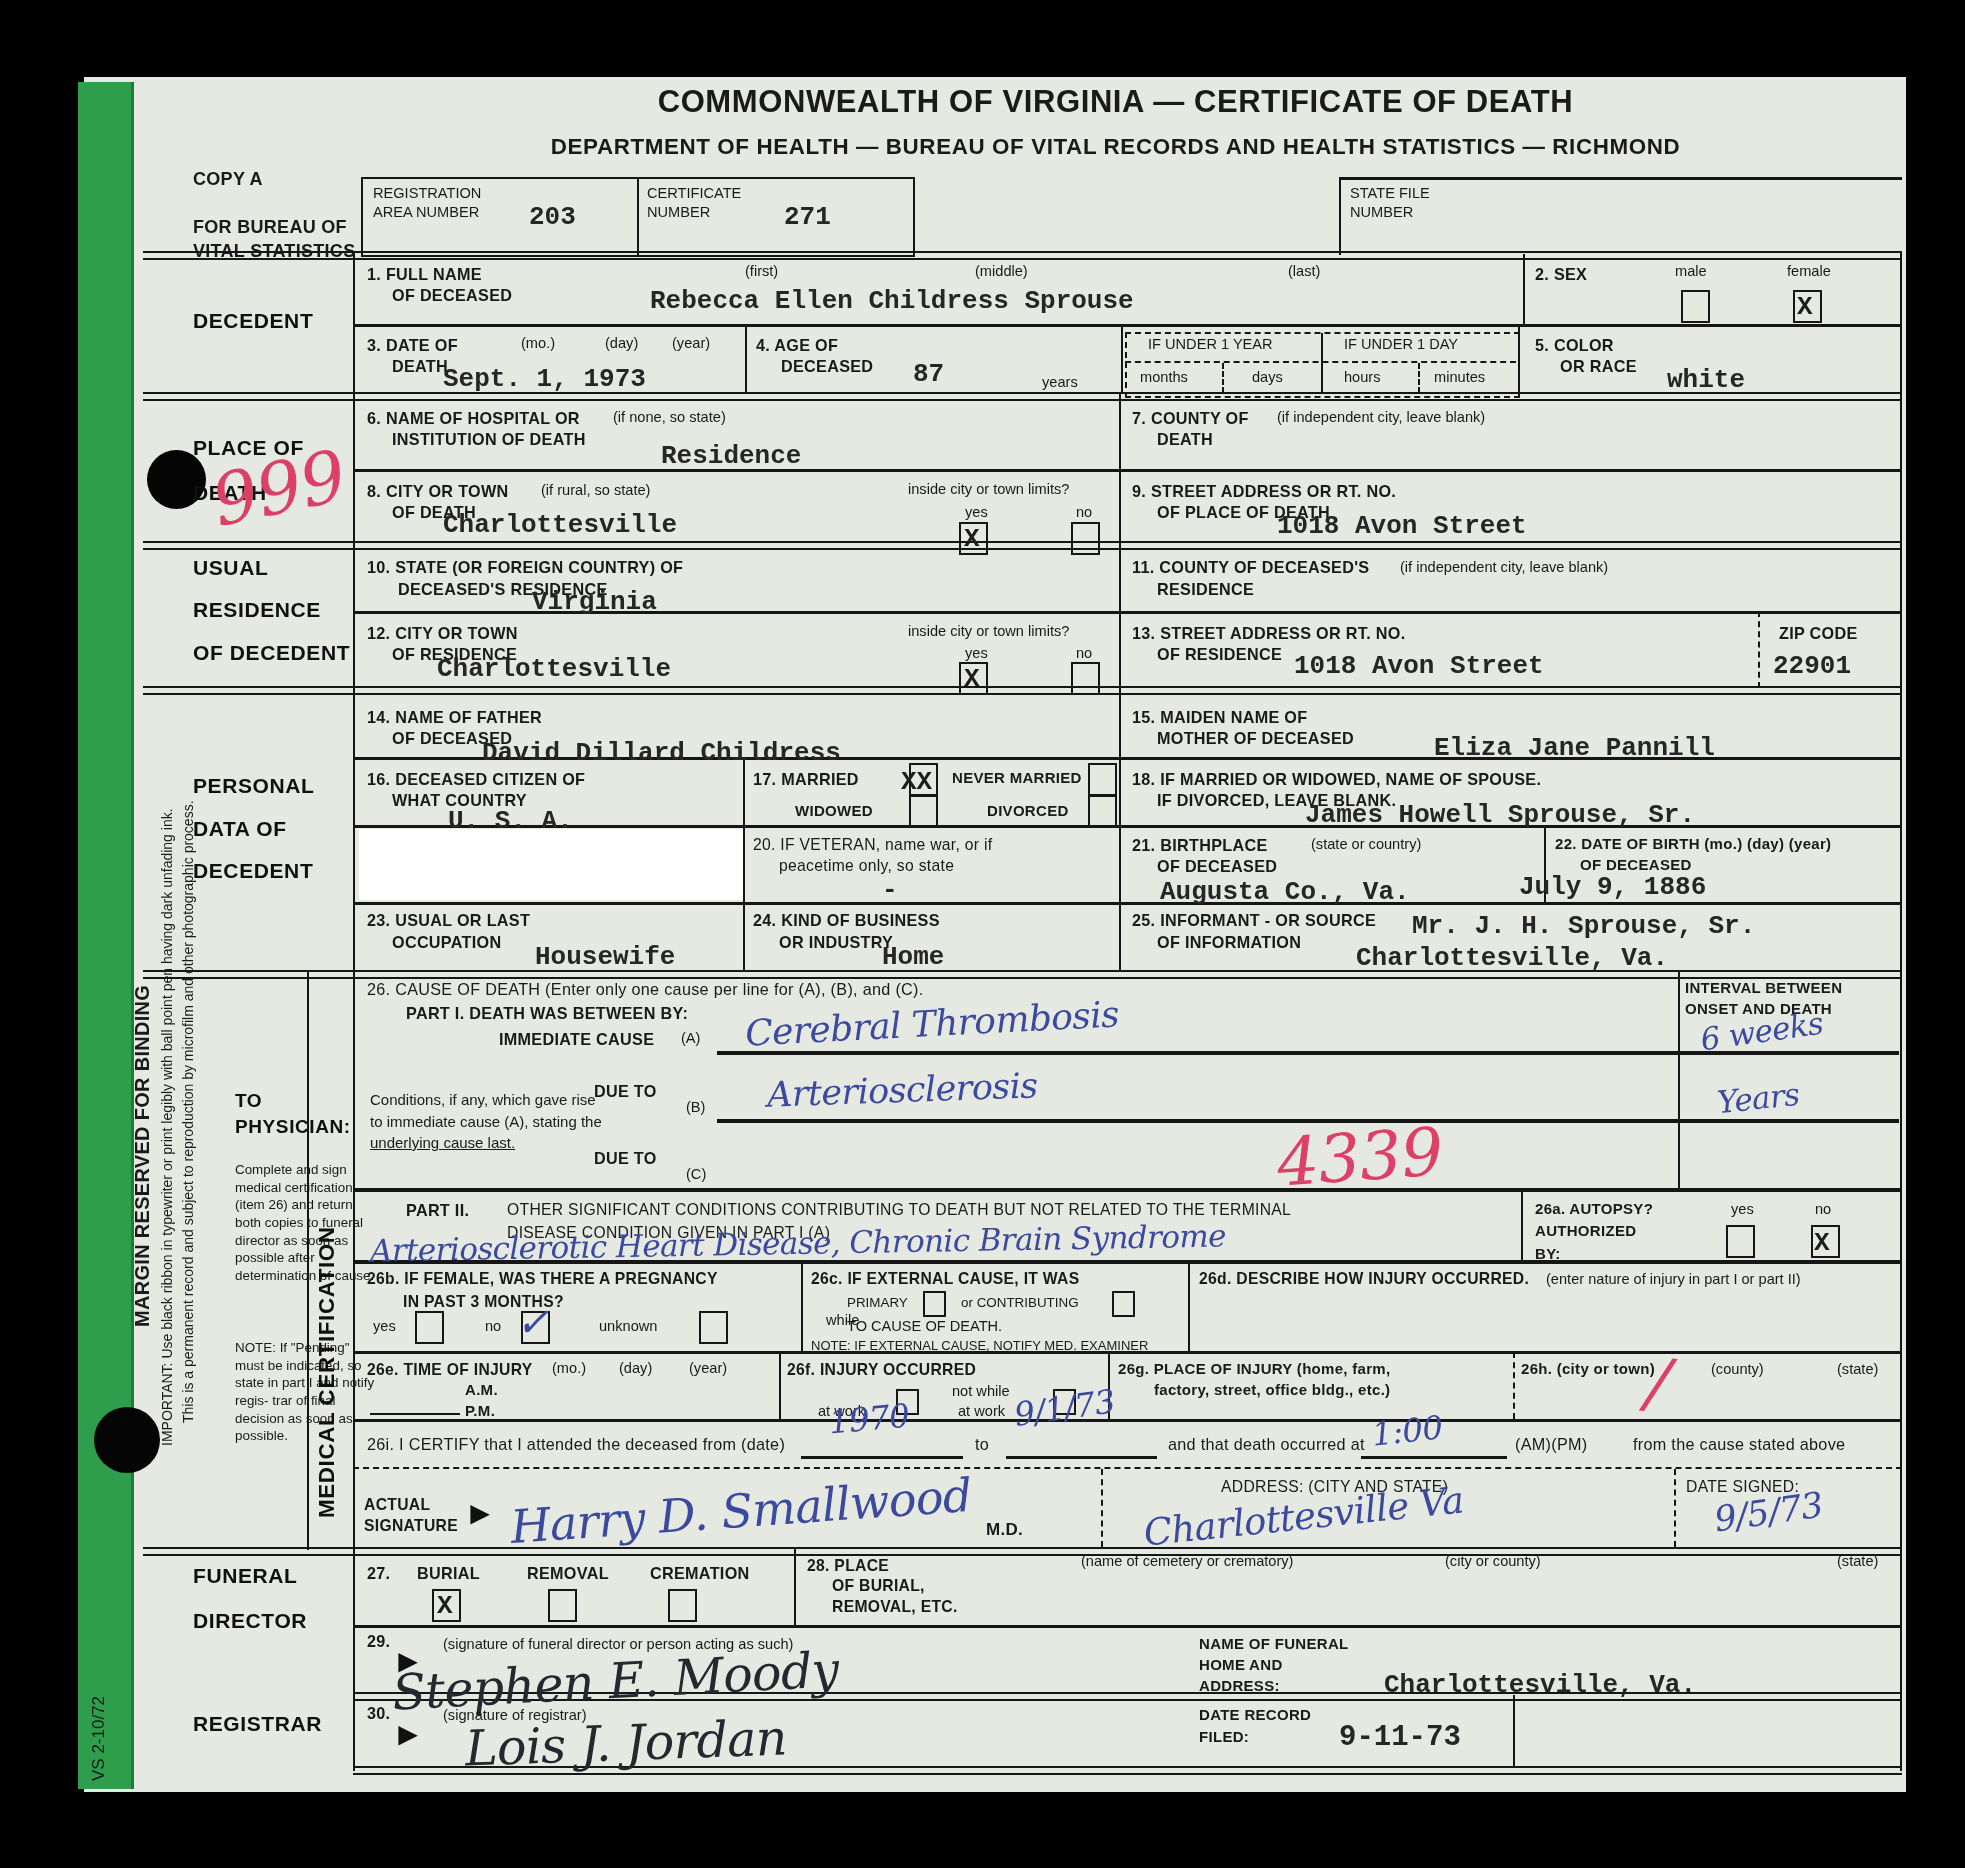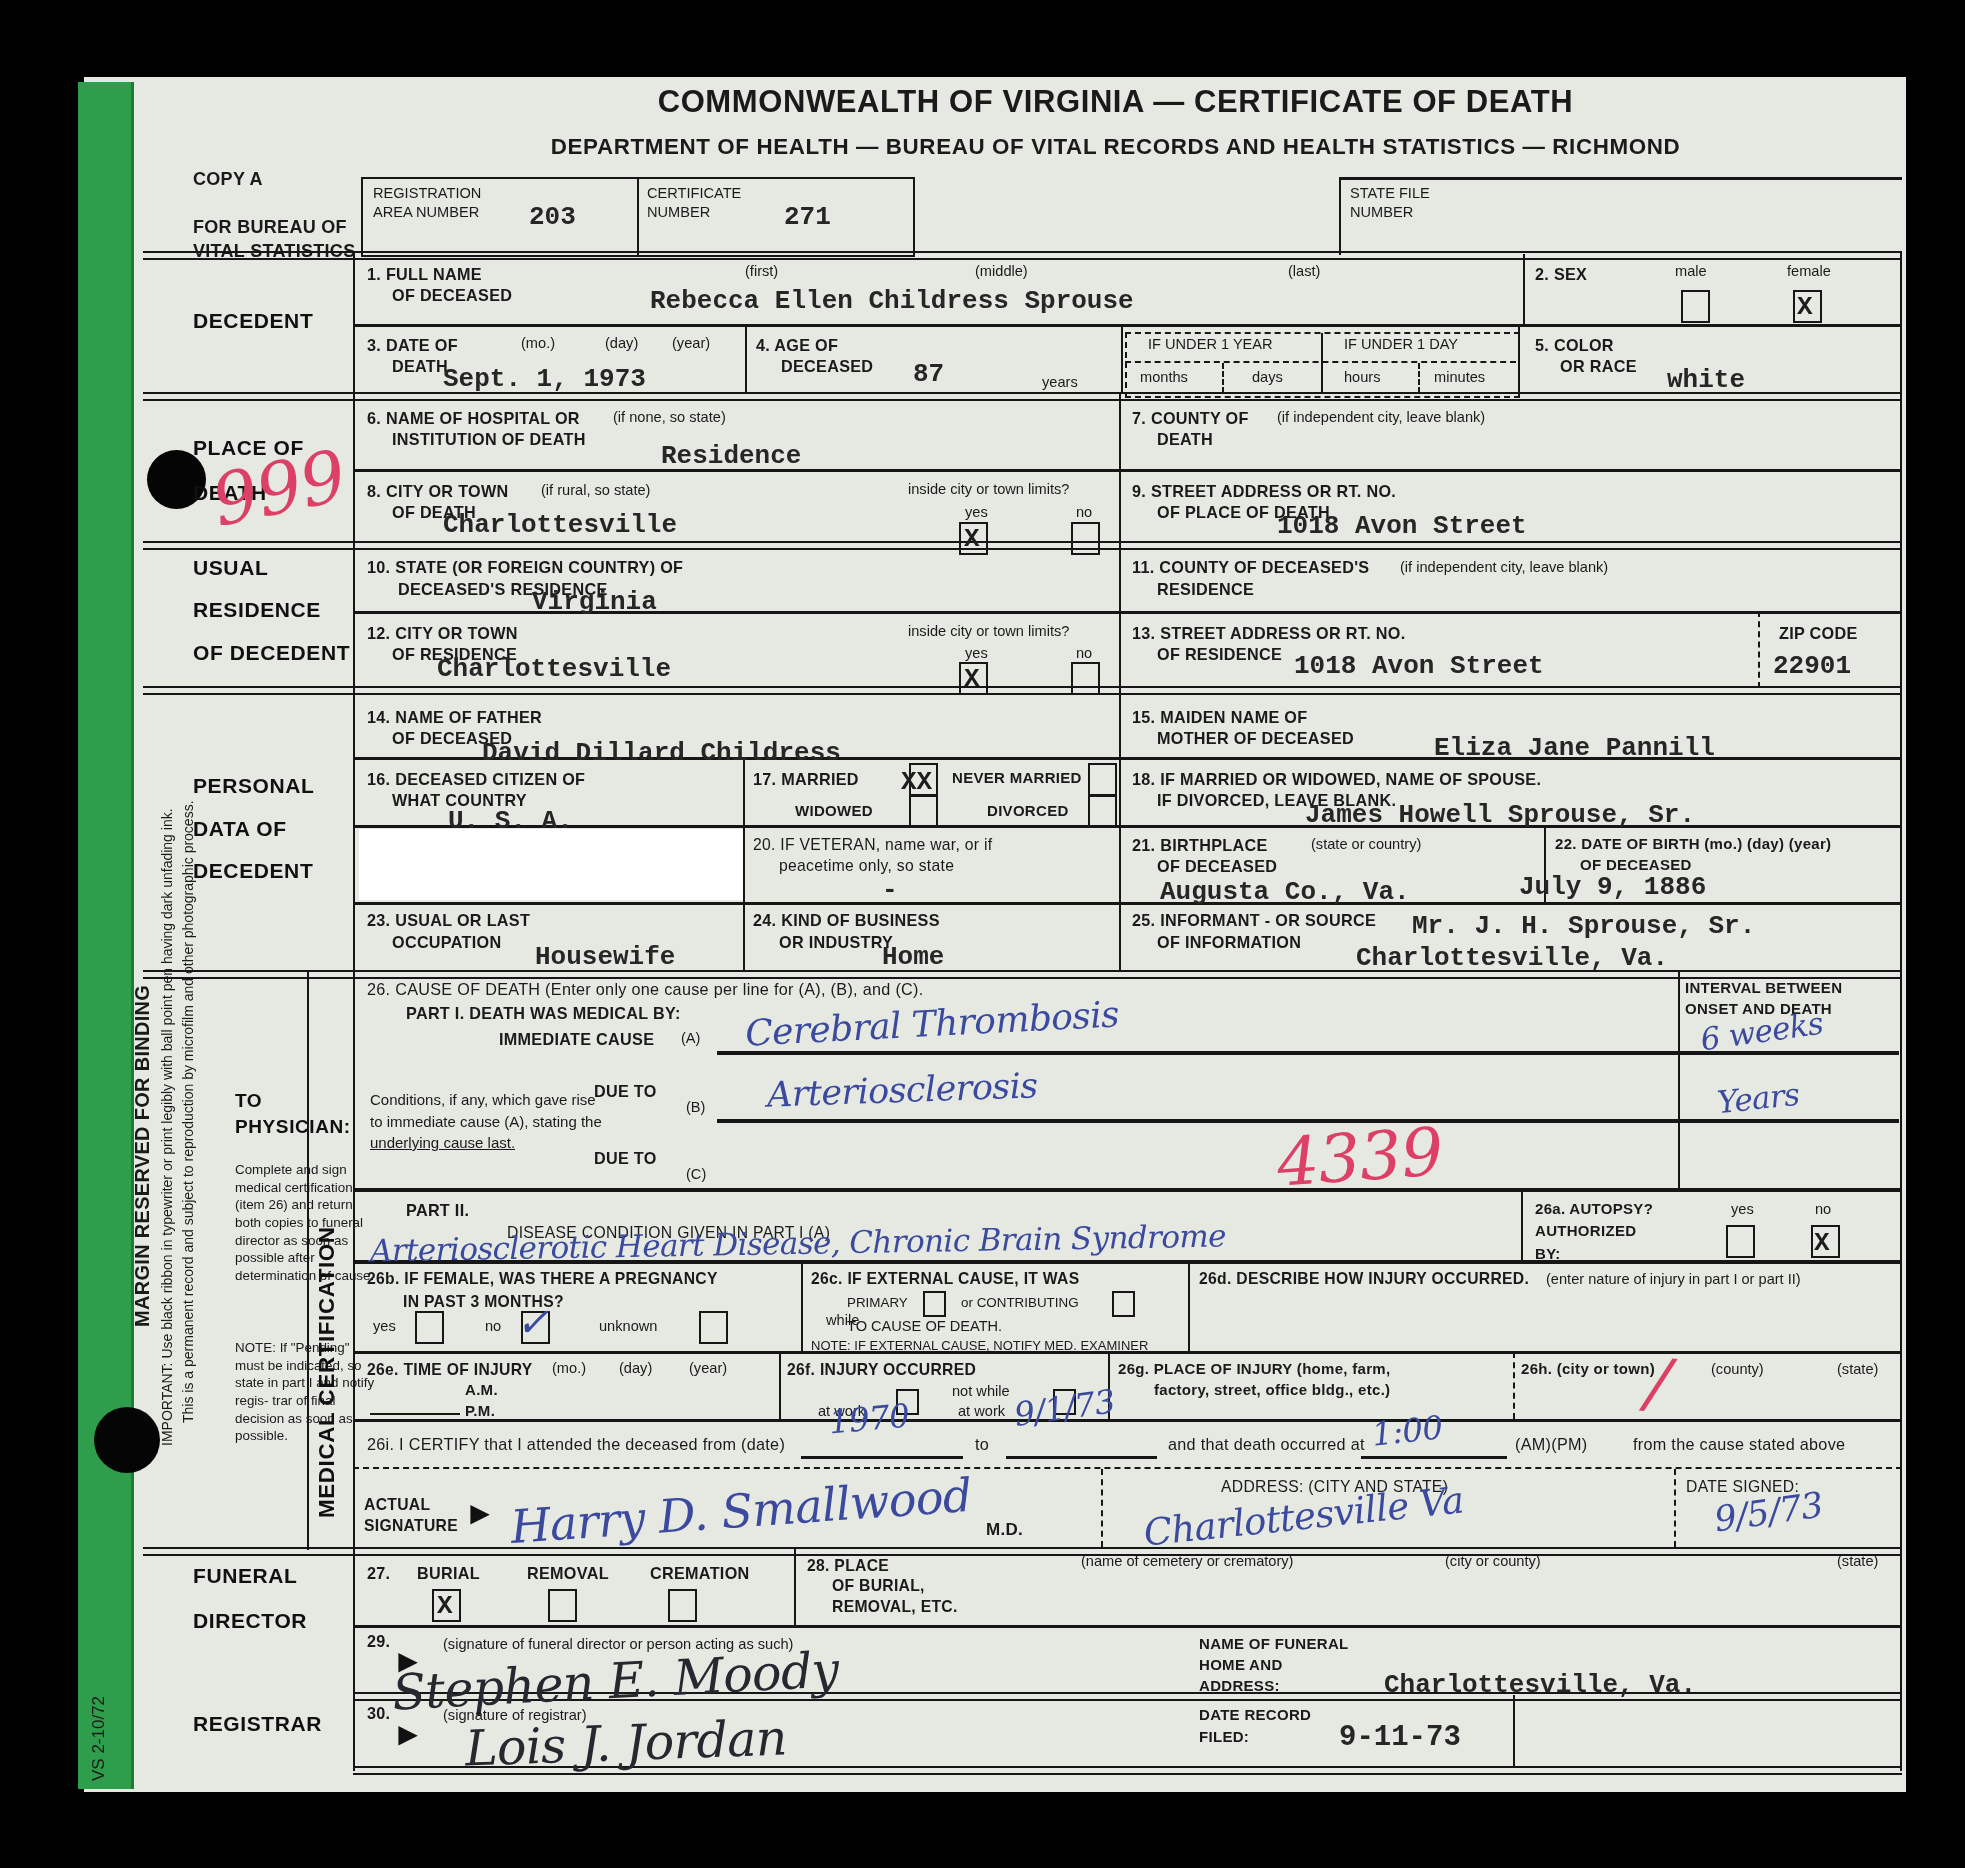--- a/index.html
+++ b/index.html
@@ -258,39 +258,40 @@
   <div class="a ty" style="left:535px;top:942px">Housewife</div>
   <div class="a lb" style="left:753px;top:910px">24. KIND OF BUSINESS</div>
   <div class="a lb" style="left:779px;top:932px">OR INDUSTRY</div>
   <div class="a ty" style="left:882px;top:942px">Home</div>
   <div class="a lb" style="left:1132px;top:910px">25. INFORMANT - OR SOURCE</div>
   <div class="a lb" style="left:1157px;top:932px">OF INFORMATION</div>
   <div class="a ty" style="left:1412px;top:911px">Mr. J. H. Sprouse, Sr.</div>
   <div class="a ty" style="left:1356px;top:943px">Charlottesville, Va.</div>
 
   <div class="a lb" style="left:367px;top:979px;font-weight:normal;font-size:16.2px">26. CAUSE OF DEATH (Enter only one cause per line for (A), (B), and (C).</div>
-  <div class="a lb" style="left:406px;top:1003px">PART I. DEATH WAS MEDICAL BY:</div>
+  <div class="a lb" style="left:406px;top:1003px">PART I. DEATH WAS BETWEEN BY:</div>
   <div class="a lb" style="left:499px;top:1029px">IMMEDIATE CAUSE</div>
   <div class="a an" style="left:681px;top:1030px">(A)</div>
   <div class="a hw" style="left:745px;top:1003px;font-size:36px;transform:rotate(-3deg)">Cerebral Thrombosis</div>
   <div class="a lb" style="left:594px;top:1081px">DUE TO</div>
   <div class="a an" style="left:686px;top:1099px">(B)</div>
   <div class="a hw" style="left:767px;top:1070px;font-size:35px;transform:rotate(-2deg)">Arteriosclerosis</div>
   <div class="a an" style="left:370px;top:1091px;font-size:15px">Conditions, if any, which gave rise</div>
   <div class="a an" style="left:370px;top:1113px;font-size:15px">to immediate cause (A), stating the</div>
   <div class="a an u" style="left:370px;top:1134px;font-size:15px">underlying cause last.</div>
   <div class="a lb" style="left:594px;top:1148px">DUE TO</div>
   <div class="a an" style="left:686px;top:1166px">(C)</div>
   <div class="a hw hwr" style="left:1277px;top:1119px;font-size:66px;transform:rotate(-4deg)">4339</div>
   <div class="a lb" style="left:1685px;top:979px;font-size:15px">INTERVAL BETWEEN</div>
   <div class="a lb" style="left:1685px;top:1000px;font-size:15px">ONSET AND DEATH</div>
   <div class="a hw" style="left:1700px;top:1013px;transform:rotate(-8deg)">6 weeks</div>
   <div class="a hw" style="left:1717px;top:1080px;transform:rotate(-6deg)">Years</div>
 
   <div class="a lb" style="left:406px;top:1200px">PART II.</div>
+  <div class="a lb" style="left:507px;top:1200px;font-weight:normal;font-size:15.7px">OTHER SIGNIFICANT CONDITIONS CONTRIBUTING TO DEATH BUT NOT RELATED TO THE TERMINAL</div>
   <div class="a lb" style="left:507px;top:1223px;font-weight:normal;font-size:15.7px">DISEASE CONDITION GIVEN IN PART I (A)</div>
   <div class="a hw" style="left:370px;top:1225px;font-size:31px;transform:rotate(-1deg)">Arteriosclerotic Heart Disease, Chronic Brain Syndrome</div>
   <div class="a lb" style="left:1535px;top:1200px;font-size:15px">26a. AUTOPSY?</div>
   <div class="a an" style="left:1731px;top:1201px">yes</div>
   <div class="a an" style="left:1815px;top:1201px">no</div>
   <div class="a lb" style="left:1535px;top:1222px;font-size:15px">AUTHORIZED</div>
   <div class="a lb" style="left:1535px;top:1245px;font-size:15px">BY:</div>
   <div class="a cb" style="left:1726px;top:1225px"></div>
   <div class="a cb" style="left:1811px;top:1225px"></div>
   <div class="a mk" style="left:1814px;top:1228px">X</div>

